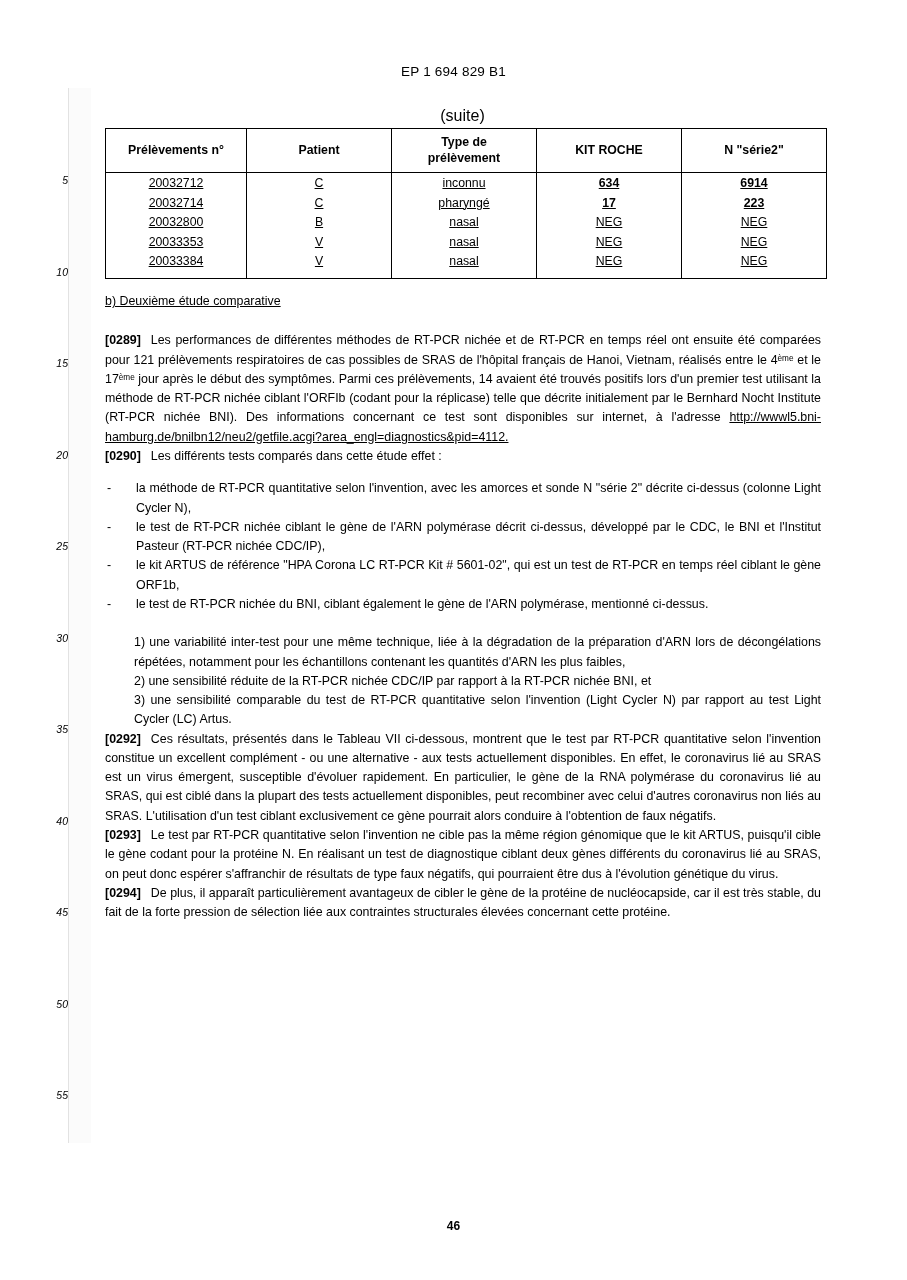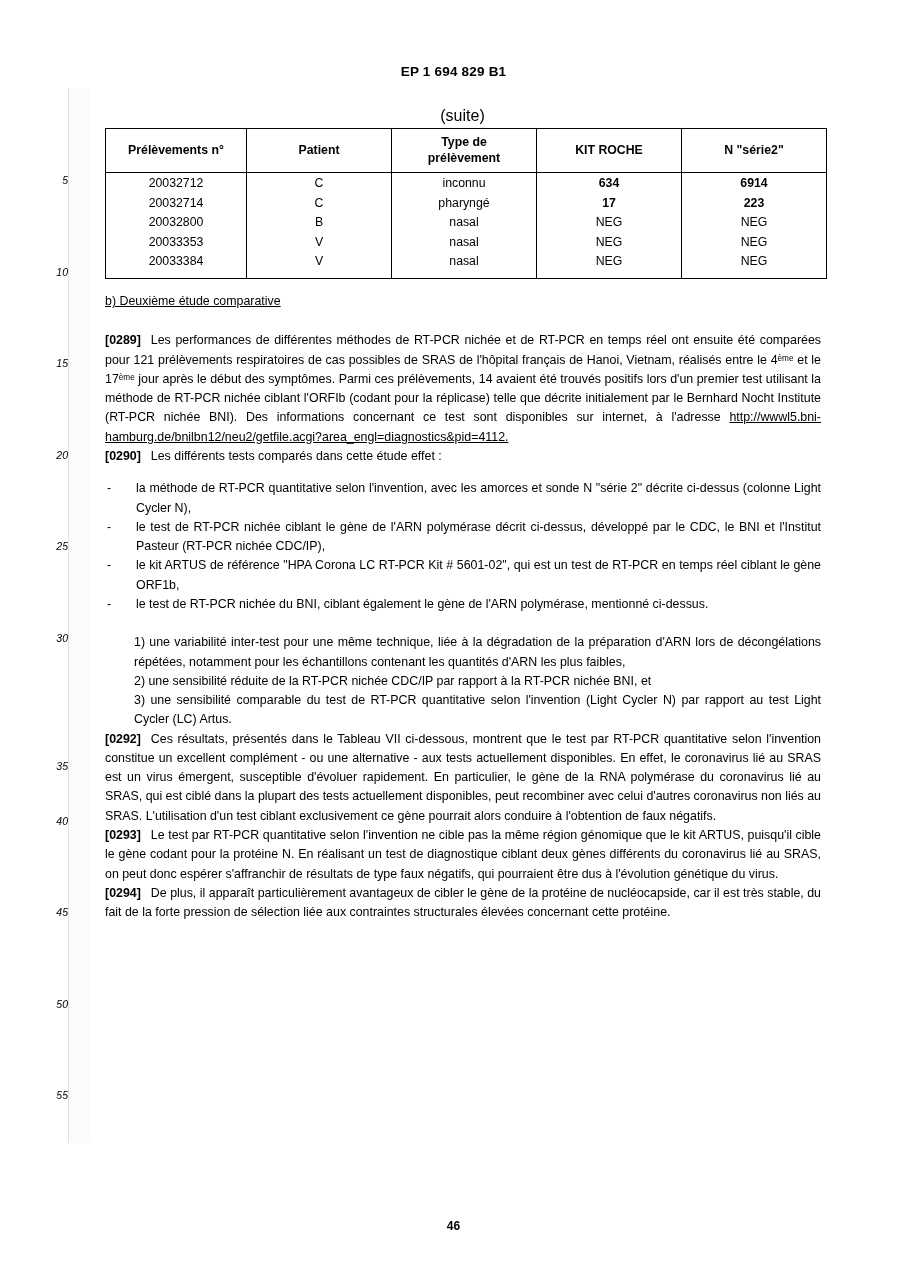--- a/index.html
+++ b/index.html
@@ -38,21 +38,21 @@
   }
 
   
   .doc-header {
     position: absolute;
     left: 0;
     top: 64px;
     width: 907px;
     text-align: center;
     font-size: 13.5px;
-    font-weight: bold;
+    font-weight: normal;
     letter-spacing: 0.2px;
   }
 
   
   .table-caption {
     position: absolute;
     left: 105px;
     top: 107px;
     width: 715px;
     text-align: center;
@@ -82,20 +82,21 @@
   table.data-table thead th {
     font-weight: bold;
     height: 43px;
     vertical-align: middle;
   }
   table.data-table tbody td {
     height: 19.6px;
     vertical-align: middle;
     border-top: none;
     border-bottom: none;
+    text-decoration: underline;
   }
   table.data-table tbody tr:first-child td {
     border-top: 1px solid #000000;
     padding-top: 1px;
   }
   table.data-table tbody tr:last-child td {
     border-bottom: 1px solid #000000;
     padding-bottom: 6px;
   }
   td.bold-val { font-weight: bold; }
@@ -288,21 +289,21 @@
 
   </div>
 
   <div class="linenums">
     <span class="linenum" style="left:34px; top:174px;">5</span>
     <span class="linenum" style="left:34px; top:266px;">10</span>
     <span class="linenum" style="left:34px; top:357px;">15</span>
     <span class="linenum" style="left:34px; top:449px;">20</span>
     <span class="linenum" style="left:34px; top:540px;">25</span>
     <span class="linenum" style="left:34px; top:632px;">30</span>
-    <span class="linenum" style="left:34px; top:760px;">35</span>
+    <span class="linenum" style="left:34px; top:723px;">35</span>
     <span class="linenum" style="left:34px; top:815px;">40</span>
     <span class="linenum" style="left:34px; top:906px;">45</span>
     <span class="linenum" style="left:34px; top:998px;">50</span>
     <span class="linenum" style="left:34px; top:1089px;">55</span>
   </div>
 
   <div class="page-number">46</div>
 
 </div>
 

